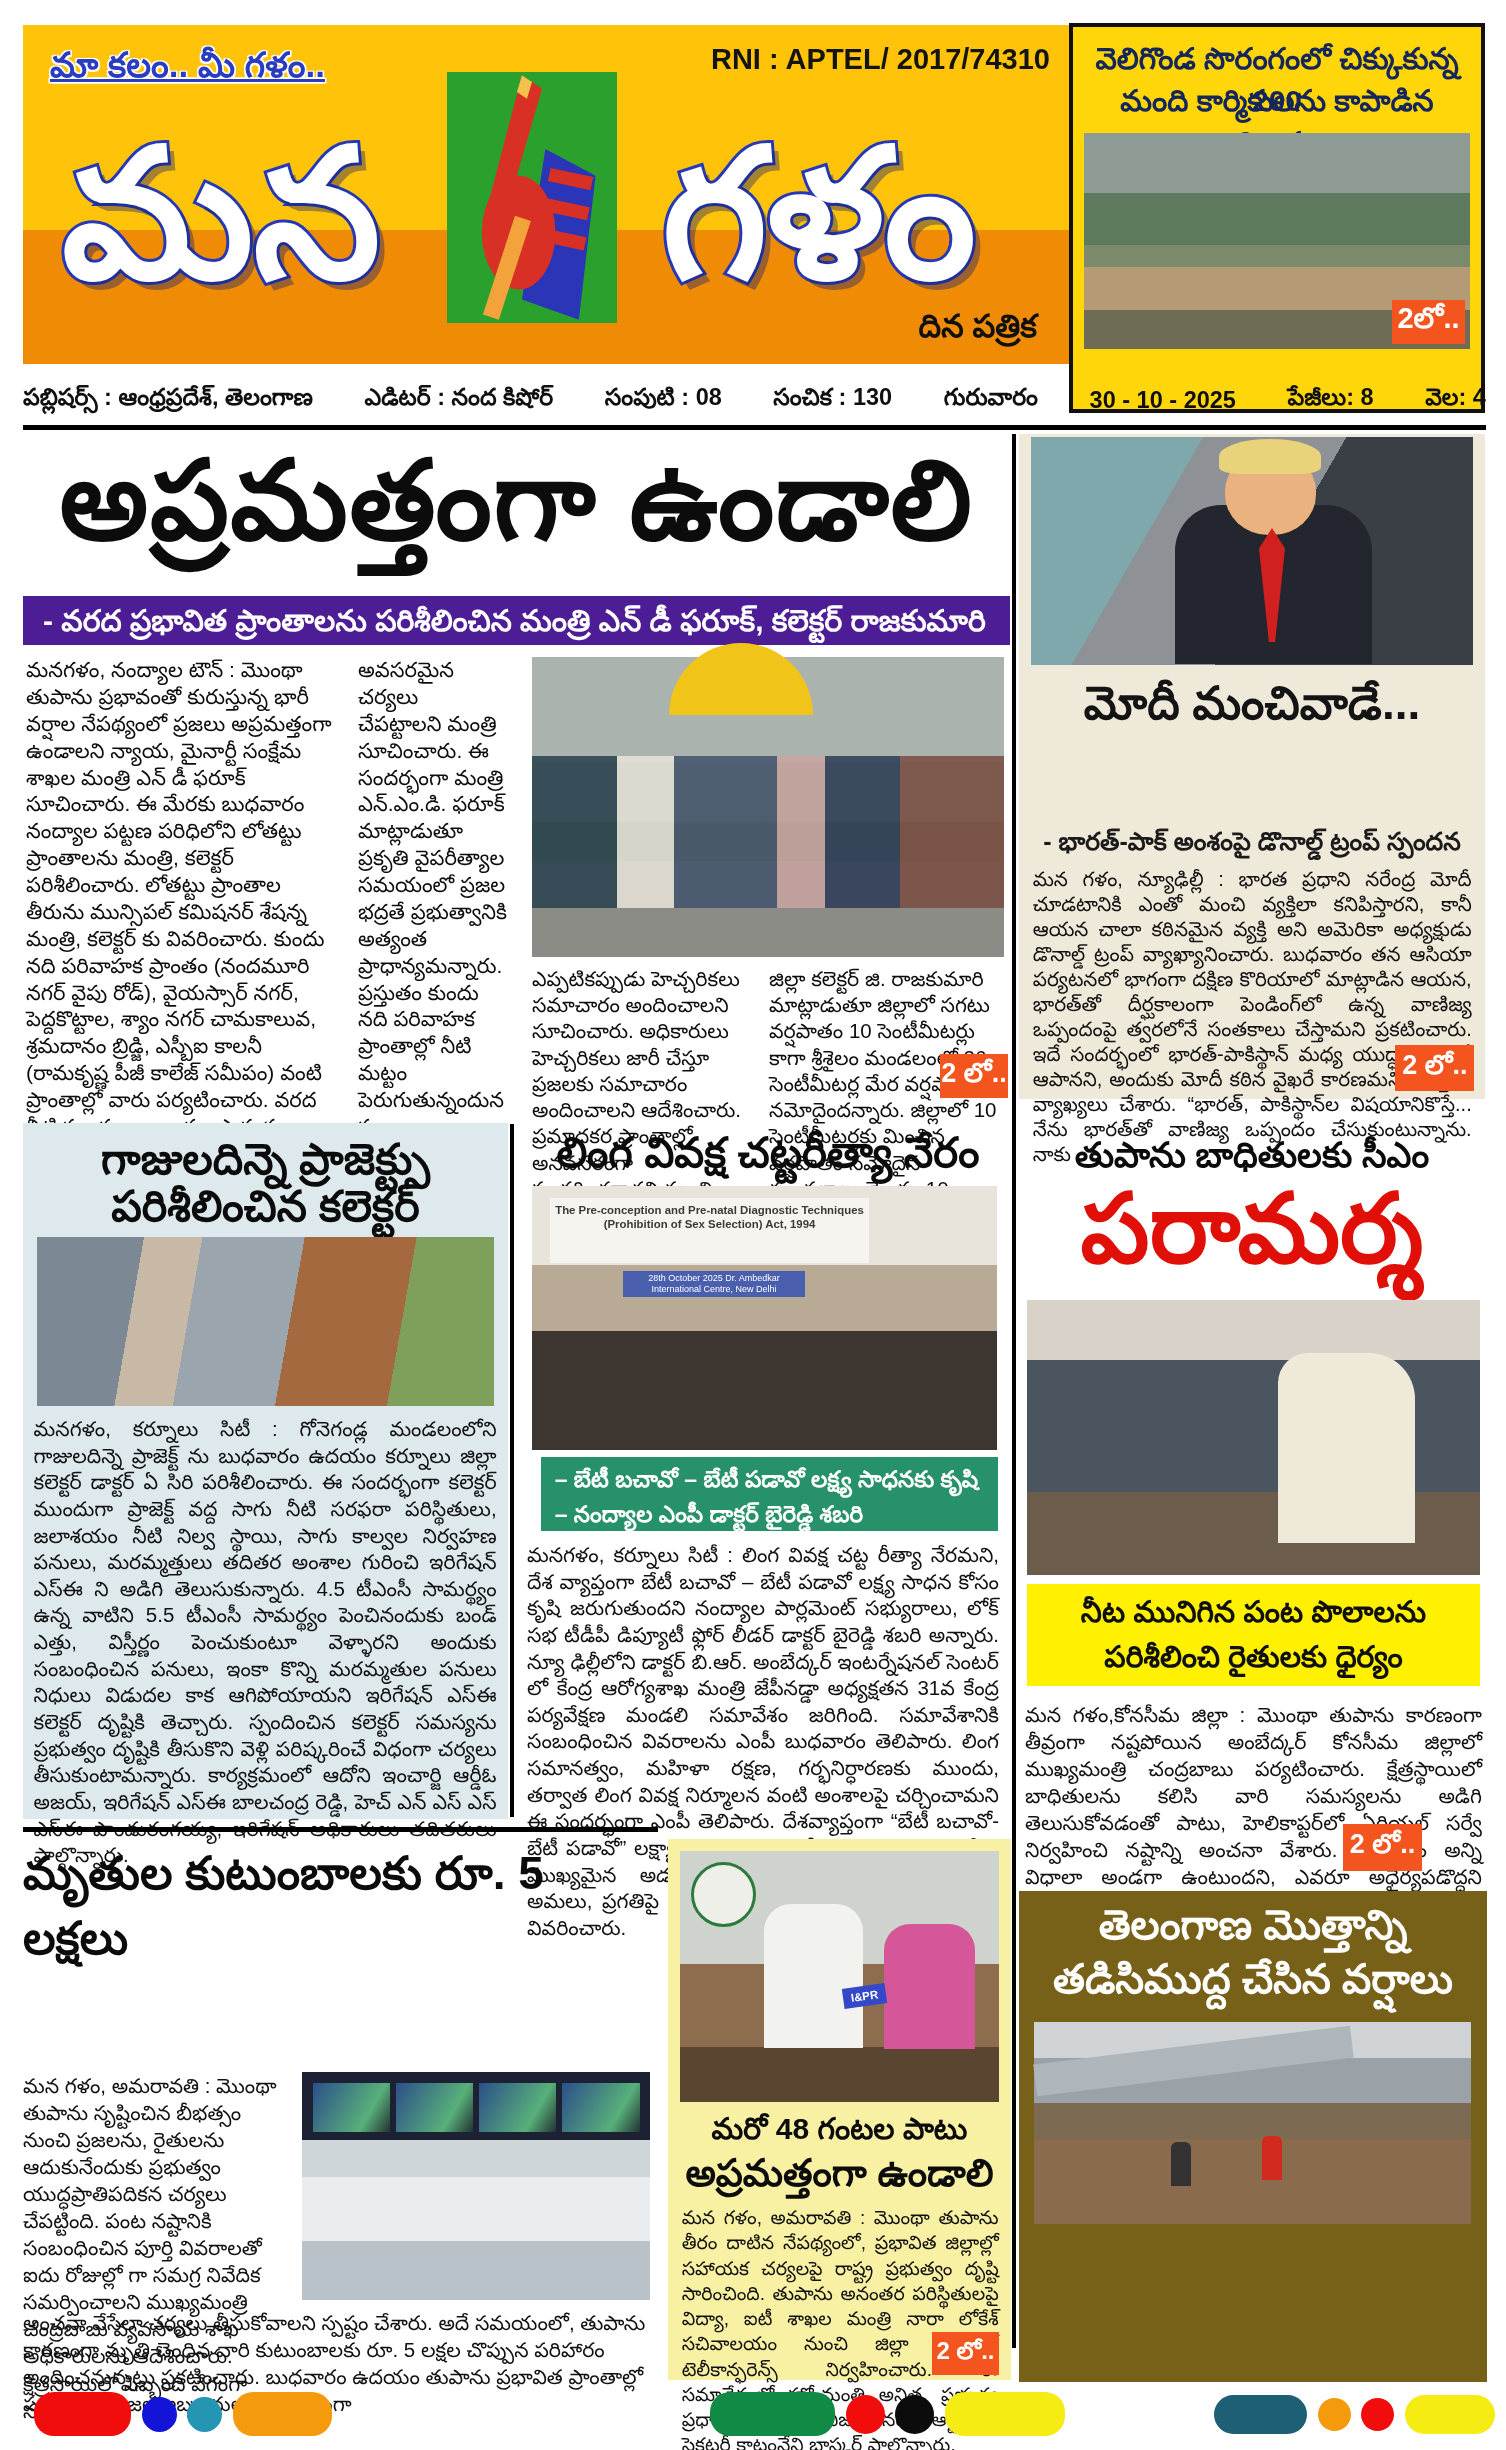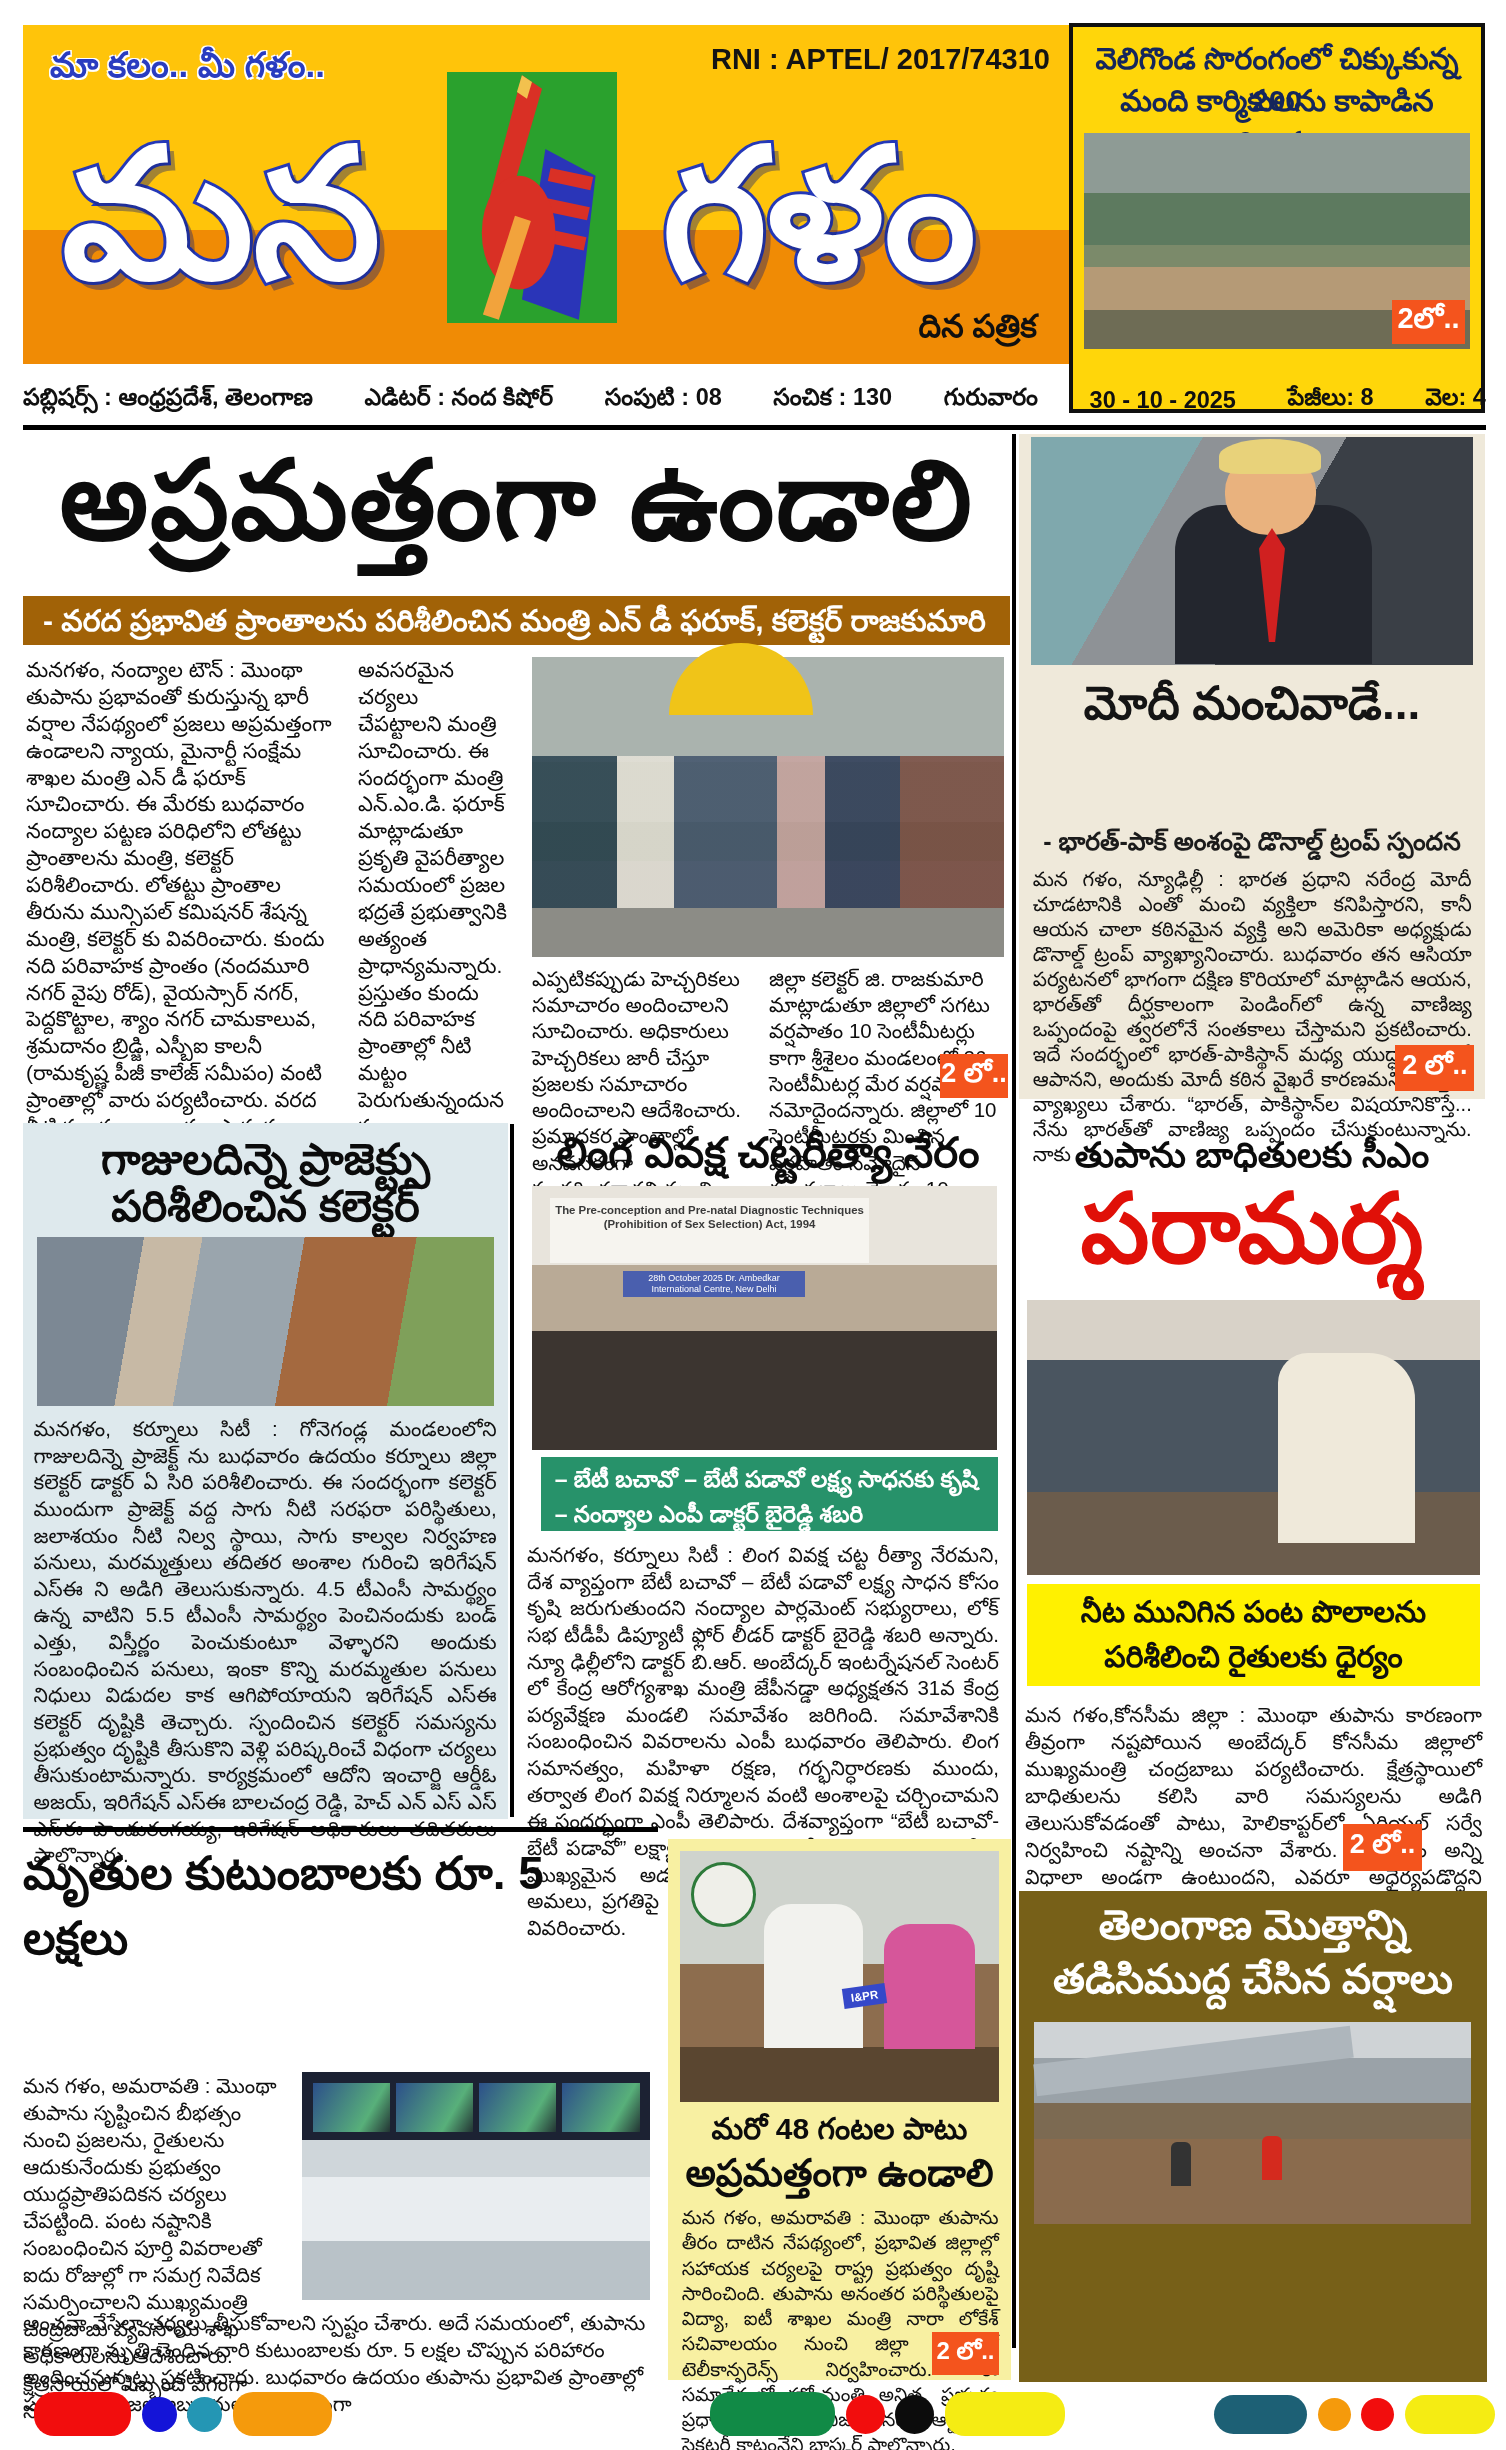--- a/index.html
+++ b/index.html
@@ -7,21 +7,21 @@
         font-family:"Liberation Sans","DejaVu Sans",sans-serif;color:#111;overflow:hidden;}
   .abs{position:absolute;}
   .tel{font-family:"Liberation Sans","DejaVu Sans",sans-serif;}
   .jus{text-align:justify;}
   .ctr{text-align:center;}
 
   
   .masthead{left:23px;top:25px;width:1047px;height:339px;
             background:linear-gradient(180deg,#ffc40a 0 60.5%,#f08b05 60.5% 100%);}
   .tagline{left:27px;top:20px;font-size:35px;font-weight:800;color:#2a3cc0;
-           text-shadow:1.5px 1.5px 0 #fff,-1.5px -1.5px 0 #fff,1.5px -1.5px 0 #fff,-1.5px 1.5px 0 #fff;}
+           text-shadow:1.5px 1.5px 0 #fff,-1.5px -1.5px 0 #fff,1.5px -1.5px 0 #fff,-1.5px 1.5px 0 #fff;text-decoration:underline;}
   .rni{right:20px;top:18px;font-size:29px;font-weight:bold;color:#141414;}
   .logo-word{font-size:181px;font-weight:800;color:#ffffff;line-height:1;
              -webkit-text-stroke:6px #2438b8;paint-order:stroke fill;
              text-shadow:7.6px 7.6px 0 rgba(25,35,110,.40);}
   .logo-mana{left:39px;top:99px;}
   .logo-galam{left:639px;top:99px;}
   .logo-greenbox{left:424px;top:47px;width:170px;height:251px;background:#2aa12d;}
   .daily{right:33px;bottom:12px;font-size:32px;font-weight:800;color:#101010;}
 
   
@@ -33,21 +33,21 @@
   .badge{background:#f4541d;color:#fff;font-weight:800;display:flex;align-items:center;justify-content:center;}
 
   
   .infobar{left:23px;top:378px;width:1463px;height:44px;display:flex;justify-content:space-between;
            align-items:center;font-size:23.5px;font-weight:bold;color:#101010;}
   .rule{background:#000;}
 
   
   .lead-h{left:23px;top:443px;width:987px;font-size:111px;font-weight:800;color:#0c0c0c;
           line-height:1.05;letter-spacing:1.5px;text-align:center;}
-  .lead-sub{left:23px;top:596px;width:987px;height:49px;background:#a16207;color:#fff;
+  .lead-sub{left:23px;top:596px;width:987px;height:49px;background:#4c1d95;color:#fff;
             font-size:30px;font-weight:800;line-height:49px;padding-left:20px;box-sizing:border-box;}
   .bodytxt{font-size:21px;line-height:1.28;color:#0d0d0d;}
   .lead-photo{left:532px;top:657px;width:472px;height:300px;
       background:linear-gradient(180deg,#aab3ae 0 35%,#93a08f 35% 55%,#6f7f66 55% 68%,#8c8c86 68% 100%);}
   .umbrella{left:137px;top:-13.7px;width:144px;height:72px;background:#f0c418;
             border-radius:144px 144px 0 0;}
   .crowdblob{background:linear-gradient(90deg,#27404e 0 18%,#e8e4da 18% 30%,#41536b 30% 52%,#c9a4a0 52% 62%,#2c3a56 62% 78%,#7a4c41 78% 100%);
              opacity:.85;}
 
   

